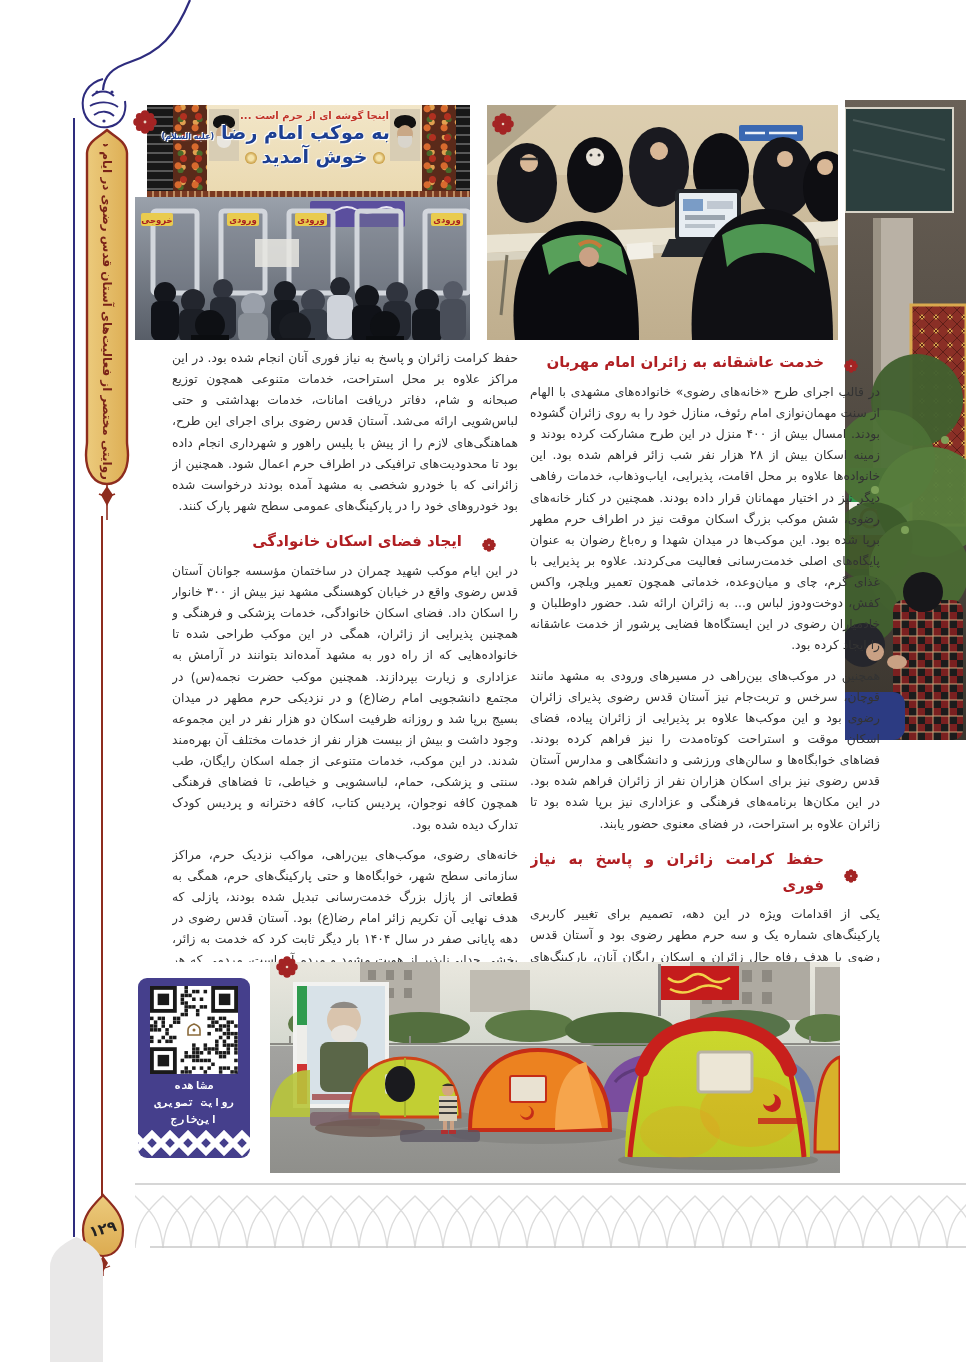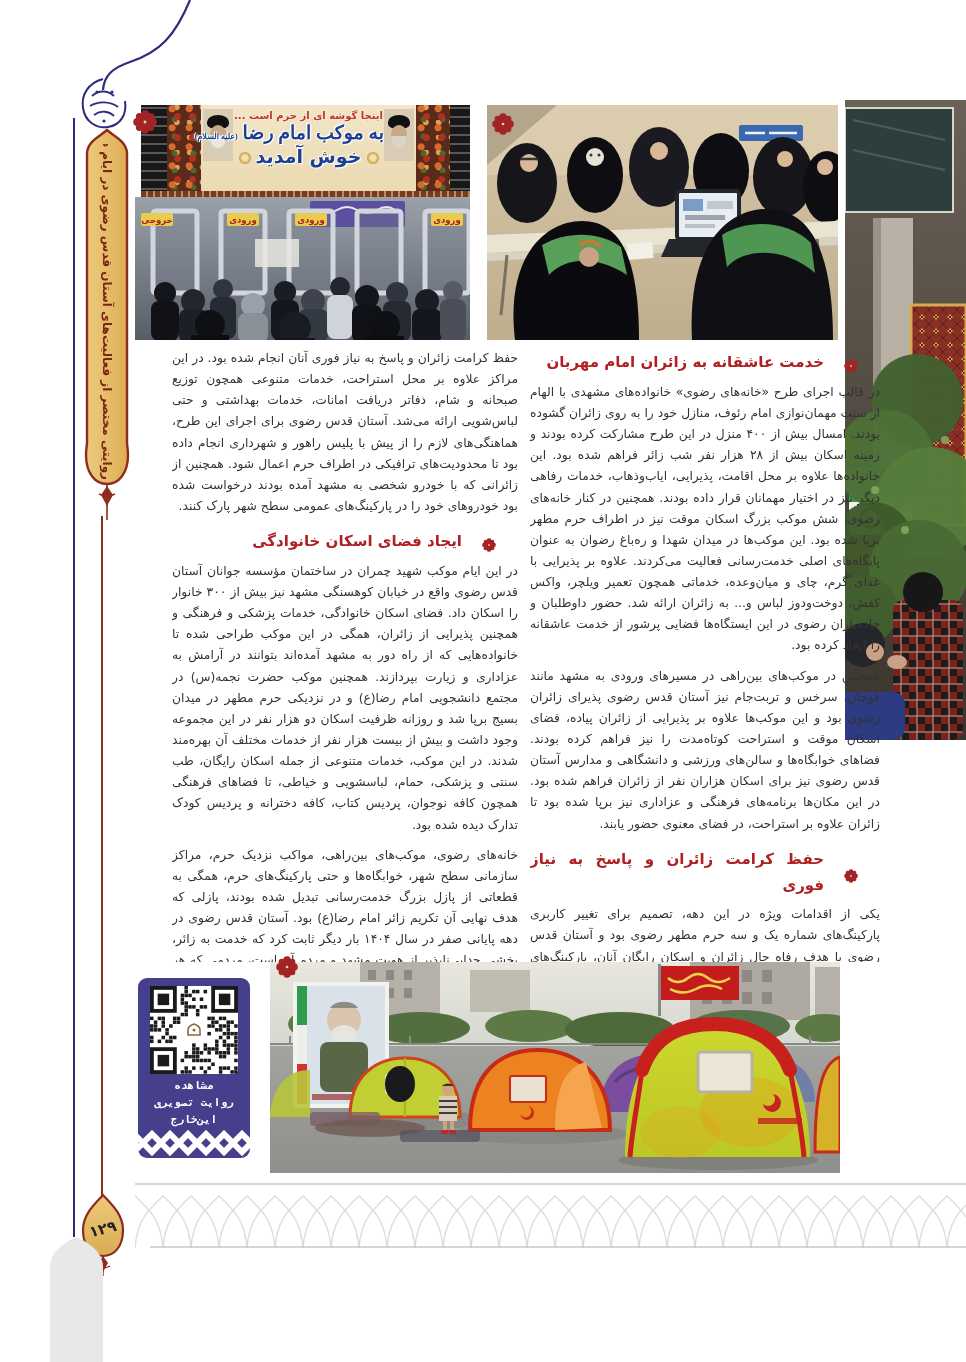--- a/index.html
+++ b/index.html
@@ -27,38 +27,38 @@
   .col-left{left:132px;width:346px;}
   .col p{margin:0 0 9px 0;}
   .sec-h{color:var(--heading-red);font-weight:bold;font-size:15px;margin:12px 0 6px 0;padding-right:22px;
     display:flex;align-items:center;gap:20px;}
   .sec-h:first-child{margin-top:2px;}
   .flower-sm{width:14px;height:14px;flex:0 0 14px;display:inline-block;}
   
   .corner-flower{width:24px;height:24px;z-index:5;}
   
   .photo1{left:135px;top:105px;width:335px;height:235px;overflow:hidden;}
-  .banner{position:absolute;left:6px;top:0;width:335px;height:92px;background:linear-gradient(#f2e6c8,#ead9b0);}
+  .banner{position:absolute;left:12px;top:0;width:335px;height:92px;background:linear-gradient(#f2e6c8,#ead9b0);}
   .black-panel{position:absolute;top:0;width:26px;height:92px;background:#181818;
     background-image:repeating-linear-gradient(0deg,transparent 0 7px,rgba(255,255,255,.28) 7px 9px);}
   .floral{position:absolute;top:0;width:34px;height:92px;background-color:#5a2a1a;
     background-image:radial-gradient(circle at 30% 20%,#d86a2e 3px,transparent 4px),
       radial-gradient(circle at 70% 55%,#b03020 3px,transparent 4px),
       radial-gradient(circle at 40% 85%,#4a6a2a 2.5px,transparent 3.5px),
       radial-gradient(circle at 75% 15%,#e0a050 2.5px,transparent 3.5px);
     background-size:17px 19px,15px 21px,19px 17px,13px 15px;}
   .portrait{position:absolute;top:4px;width:30px;height:52px;background:#d8cdb4;overflow:hidden;}
   .portrait .face{position:absolute;left:7px;top:16px;width:16px;height:18px;border-radius:50%;background:#c9a886;}
   .portrait .turban{position:absolute;left:4px;top:6px;width:22px;height:14px;border-radius:50% 50% 40% 40%;background:#111;}
   .portrait .beard{position:absolute;left:8px;top:27px;width:14px;height:12px;border-radius:0 0 50% 50%;background:#e9e6df;}
   .banner-center{position:absolute;left:92px;top:2px;width:151px;height:88px;text-align:center;direction:rtl;}
   .banner-tagline{font-size:10px;font-weight:bold;color:var(--banner-red);margin-top:3px;
     text-shadow:0 0 2px #fff;white-space:nowrap;}
   .banner-title{font-size:19px;font-weight:bold;color:var(--banner-blue);line-height:1.25;white-space:nowrap;
-    text-shadow:1px 1px 0 #fff,-1px -1px 0 #fff,0 0 3px #fff;font-family:Liberation Serif, serif;}
+    text-shadow:1px 1px 0 #fff,-1px -1px 0 #fff,0 0 3px #fff;}
   .banner-title small{font-size:8px;}
   .banner-welcome{font-size:19px;font-weight:bold;color:var(--banner-blue);letter-spacing:4px;white-space:nowrap;
     text-shadow:1px 1px 0 #fff,-1px -1px 0 #fff,0 0 3px #fff;display:inline-block;}
   .rosette{display:inline-block;width:12px;height:12px;border-radius:50%;vertical-align:middle;
     background:radial-gradient(circle,#f4e2a8 30%,#c79a3e 70%);}
   .banner-strip{position:absolute;left:0;top:86px;width:335px;height:6px;background:#7a3a22;
     background-image:repeating-linear-gradient(90deg,transparent 0 5px,rgba(255,220,160,.5) 5px 7px);}
   .crowd{position:absolute;left:0;top:92px;}
   
   .photo2{left:487px;top:105px;}

